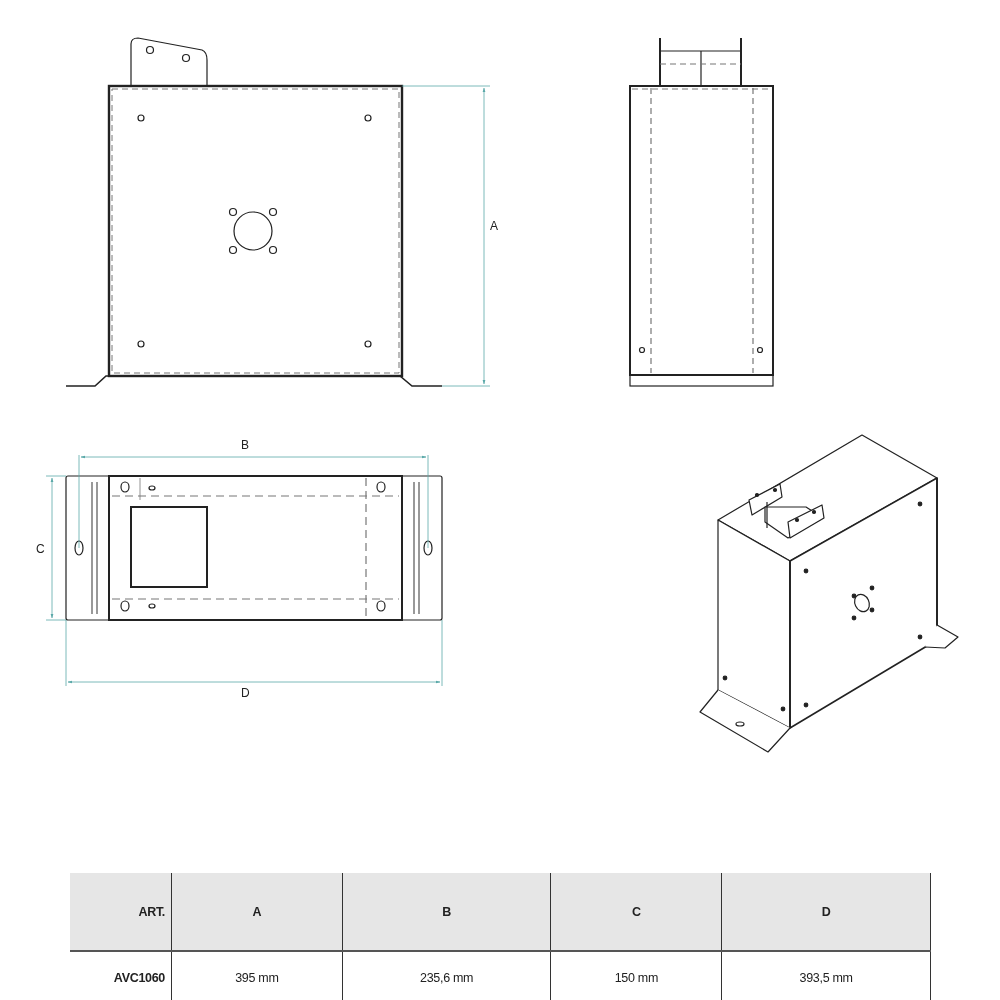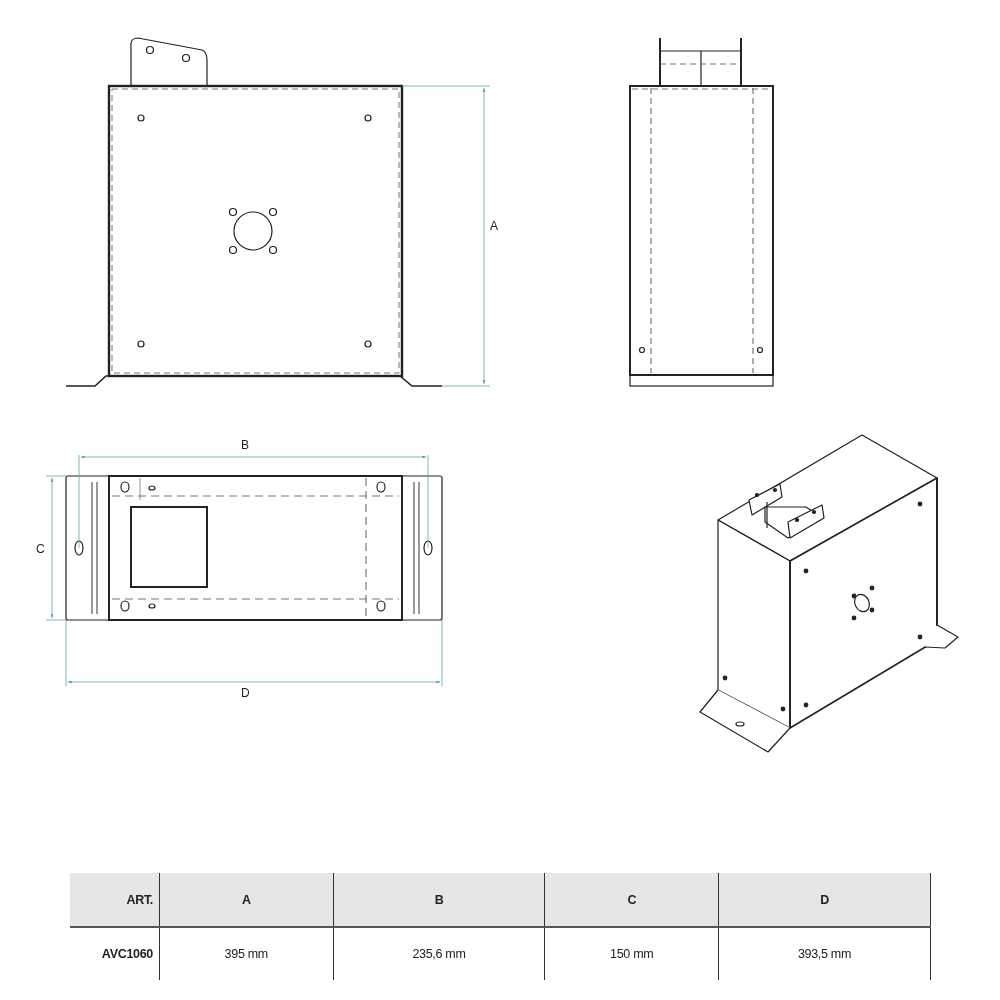--- a/index.html
+++ b/index.html
@@ -1,20 +1,20 @@
 <!DOCTYPE html>
 <html><head>
 <meta charset="utf-8">
 <style>
   html, body { margin:0; padding:0; background:#ffffff; }
   body { width:1000px; height:1000px; position:relative; overflow:hidden; font-family:"Liberation Sans", sans-serif; }
   #drawing { position:absolute; left:0; top:0; width:1000px; height:840px; }
   .dim-label { font-family:"Liberation Sans", sans-serif; font-size:12px; fill:#222; }
   table.spec { position:absolute; left:70px; top:873px; border-collapse:collapse; width:861px; font-family:"Liberation Sans", sans-serif; font-size:12.5px; color:#222; }
-  table.spec th { background:#e6e6e6; height:45px; font-weight:bold; border-bottom:2px solid #555; padding:4px; }
+  table.spec th { background:#e6e6e6; height:45px; font-weight:bold; border-bottom:2px solid #555; padding:16px; }
   table.spec td { height:52px; padding:0; text-align:center; }
   table.spec th, table.spec td { border-right:1.3px solid #333; text-align:center; letter-spacing:-0.3px; }
   table.spec th:last-child, table.spec td:last-child { border-right:1.3px solid #333; }
   table.spec .c0 { width:79px; text-align:right; padding-right:6px; }
   table.spec td.c0 { font-weight:bold; }
 </style>
 </head>
 <body>
 
 <svg id="drawing" viewBox="0 0 1000 840" xmlns="http://www.w3.org/2000/svg">

